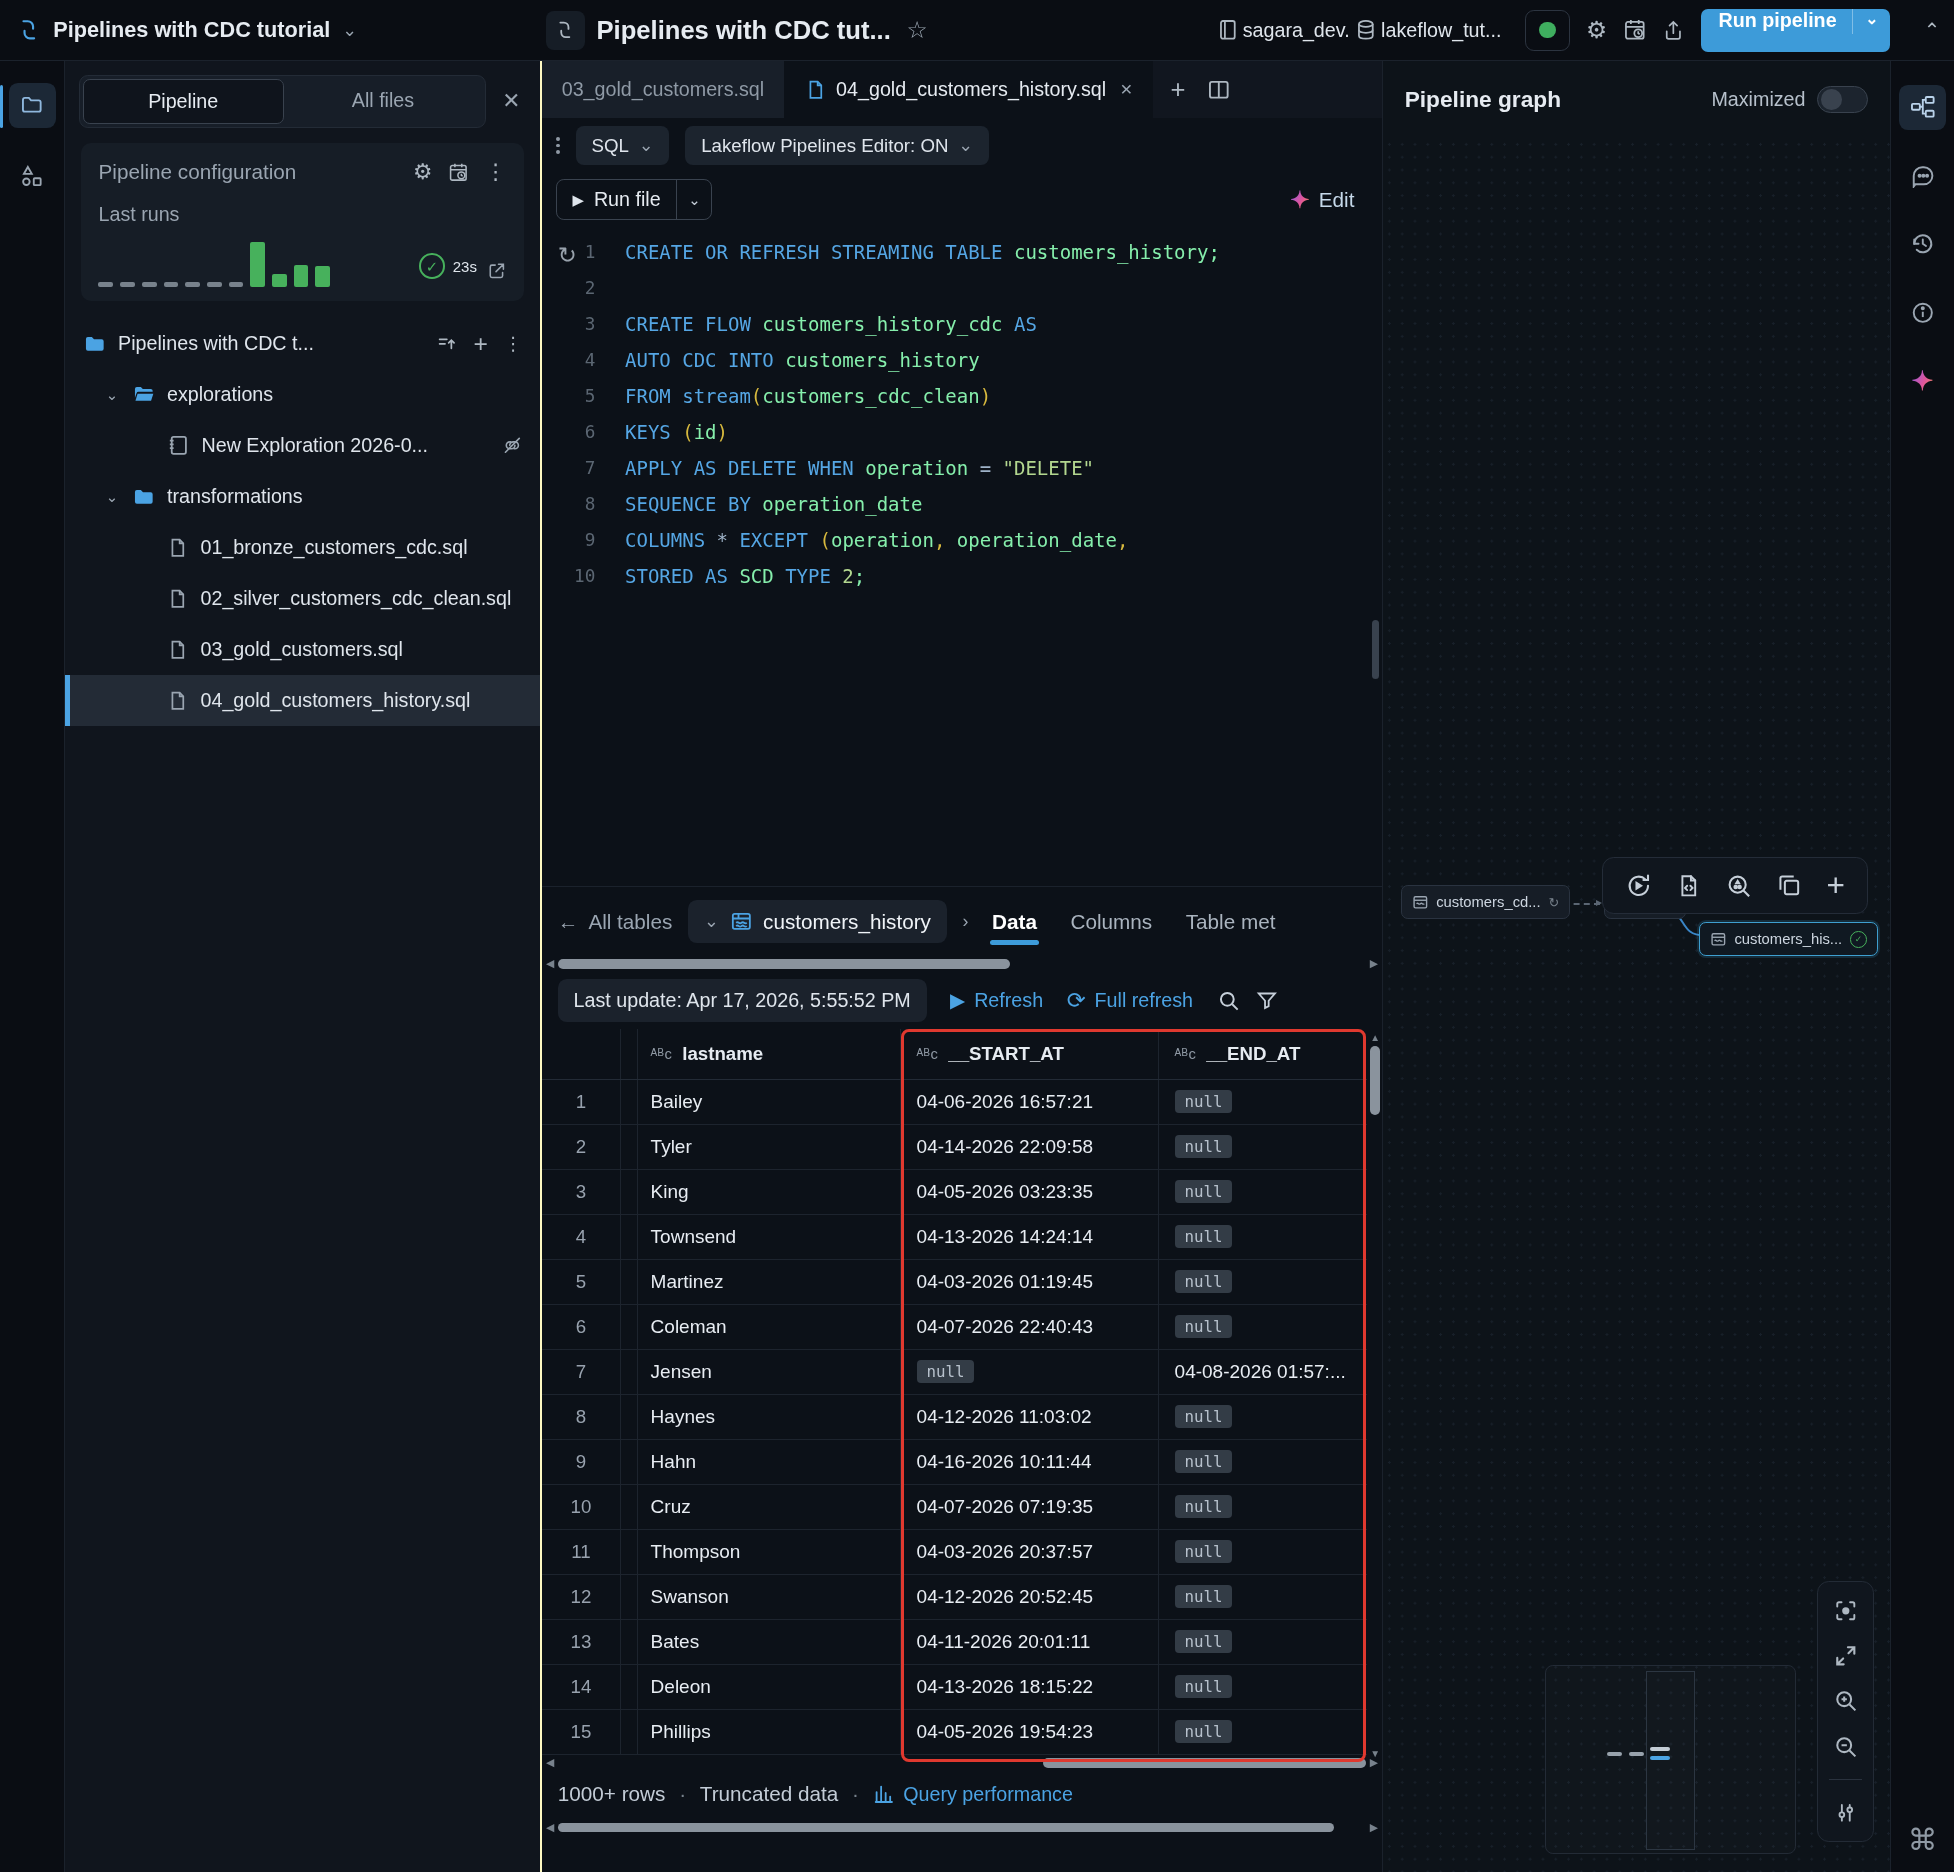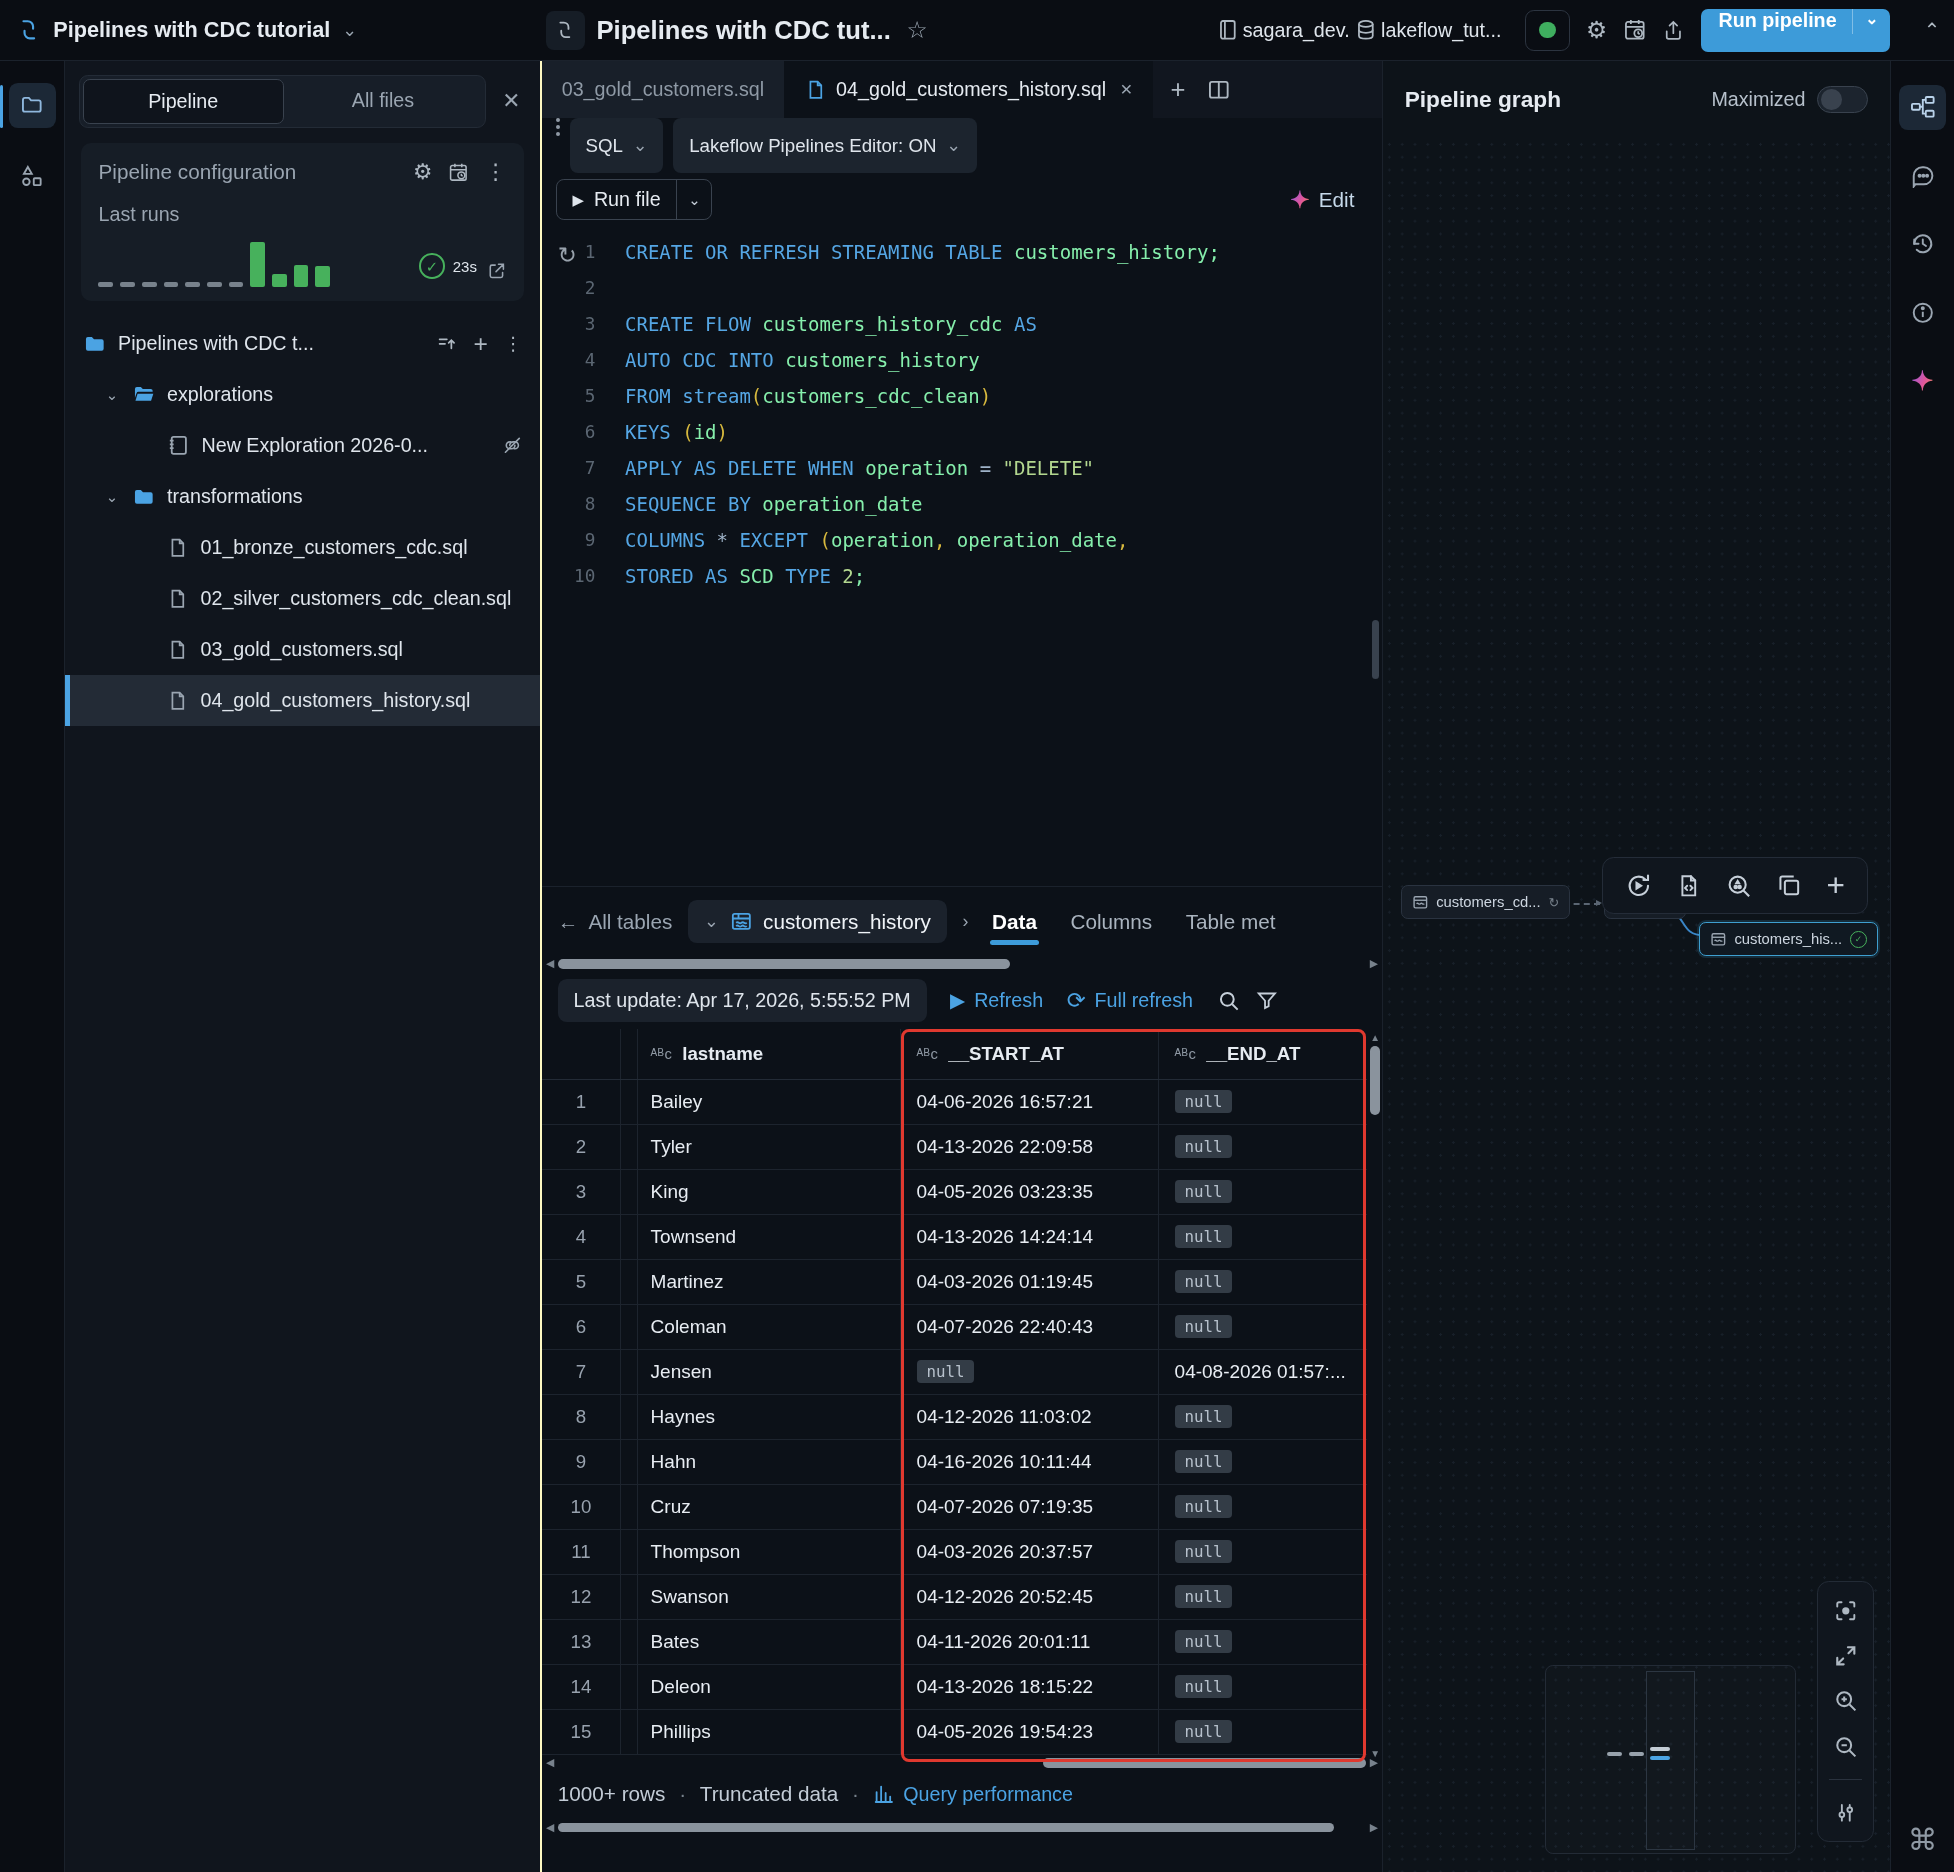--- a/index.html
+++ b/index.html
@@ -62,21 +62,21 @@
   .trow-t.sel::before{content:"";position:absolute;left:0;top:0;width:4.9px;height:100%;background:#4ba3e3}
   .t-acts{display:flex;align-items:center;gap:15.8px;padding-right:17.7px;color:#aeb8c2}
   
   .center{display:flex;flex-direction:column;background:#0c1118;border-right:1px solid #1b222c;min-width:0}
   .ed-tabs{height:57px;background:#11161f;display:flex;align-items:stretch}
   .etab{display:flex;align-items:center;gap:9.9px;padding:0 19.7px;font-size:19.7px}
   .etab.off{background:#181f29;color:#8f9aa6;border-right:1px solid #0c1118}
   .etab.on{background:#0c1118;color:#e6ebf1}
   .etab .x{color:#9aa5b1;font-size:15.8px;margin-left:3.9px}
   .ed-tabs .tadd{display:flex;align-items:center;gap:21.7px;padding:0 17.7px;color:#aeb8c2;font-size:25.6px}
-  .ed-toolbar{height:55px;display:flex;gap:10px;padding:0 13.8px}
+  .ed-toolbar{height:55px;display:flex;align-items:center;gap:16px;padding:0 13.8px}
   .vdots{color:#8f99a4;font-size:19.7px;letter-spacing:0;line-height:6.9px;display:flex;flex-direction:column;gap:3px;align-items:center}
   .vdots i{width:3.9px;height:3.9px;border-radius:50%;background:#8f99a4;display:block}
   .pill{display:flex;align-items:center;gap:9.9px;background:#1c242e;border-radius:7.9px;padding:8.9px 15.8px;font-size:18.7px;color:#dfe5ec}
   .runrow{height:53px;display:flex;align-items:center;padding:0 13.8px;gap:11.8px}
   .runfile{display:flex;align-items:stretch;border:1px solid #3a434f;border-radius:7.9px;overflow:hidden}
   .runfile .l{display:flex;align-items:center;gap:9.9px;padding:7.9px 15.8px;font-size:19.7px;color:#e6ebf1}
   .runfile .r{display:flex;align-items:center;padding:0 10.8px;border-left:1px solid #3a434f;color:#c6cfd9;font-size:14.8px}
   .play{color:#dfe5ec;font-size:14.8px}
   .edit-link{margin-left:auto;display:flex;align-items:center;gap:8.9px;color:#c6d9ea;font-size:20.7px;padding-right:13.8px}
   
@@ -569,21 +569,21 @@
                   <span class="nullb">null</span>
                 </div>
               </div>
               <div class="trow">
                 <div class="td num">2</div>
                 <div class="td "></div>
                 <div class="td ">
                   <span class="cellv">Tyler</span>
                 </div>
                 <div class="td ">
-                  <span class="cellv">04-13-2026 22:09:58</span>
+                  <span class="cellv">04-14-2026 22:09:58</span>
                 </div>
                 <div class="td last">
                   <span class="nullb">null</span>
                 </div>
               </div>
               <div class="trow">
                 <div class="td num">3</div>
                 <div class="td "></div>
                 <div class="td ">
                   <span class="cellv">King</span>

